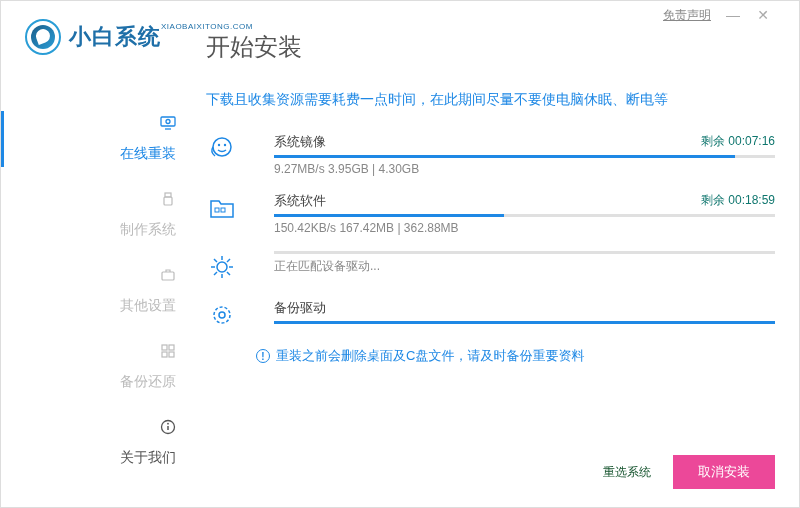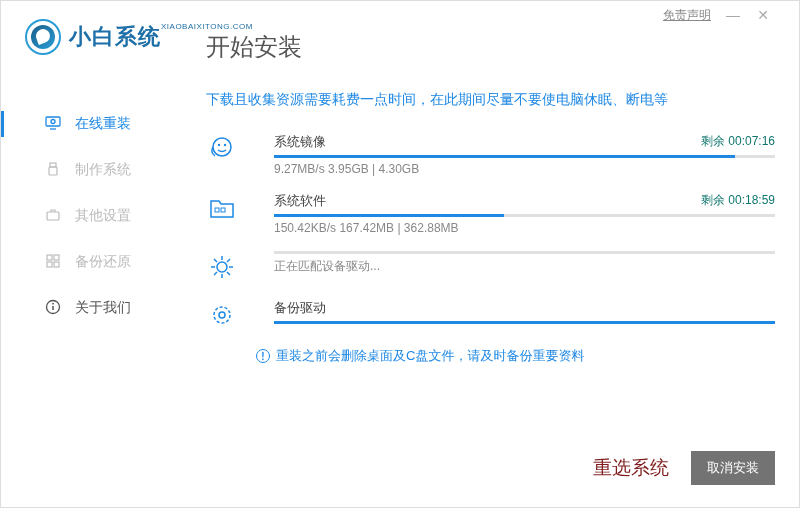--- a/index.html
+++ b/index.html
@@ -11,21 +11,21 @@
 
 .logo-area { position: absolute; top: 18px; left: 24px; display: flex; align-items: center; gap: 8px; }
 .logo-icon { width: 36px; height: 36px; border-radius: 50%; border: 2px solid #2a9dd6; position: relative; display: flex; align-items: center; justify-content: center; }
 .logo-inner { width: 24px; height: 24px; border-radius: 50%; background: linear-gradient(135deg, #1b5e8a, #2a9dd6); position: relative; overflow: hidden; }
 .logo-inner::after { content: ""; position: absolute; width: 14px; height: 14px; background: #fff; border-radius: 50% 50% 50% 0; top: 4px; left: 5px; transform: rotate(-20deg); }
 .brand { display: flex; flex-direction: row; }
 .brand-title { font-size: 22px; font-weight: bold; color: #1e6fa8; letter-spacing: 1px; }
 .brand-sub { font-size: 8px; color: #1e6fa8; letter-spacing: 0.5px; }
 
 .sidebar { position: absolute; top: 100px; left: 0; width: 175px; }
-.side-item { display: flex; align-items: flex-start; gap: 14px; padding: 14px 0 14px 44px; font-size: 14px; color: #bbb; cursor: pointer; position: relative; }
+.side-item { display: flex; align-items: flex-end; gap: 14px; padding: 14px 0 14px 44px; font-size: 14px; color: #bbb; cursor: pointer; position: relative; flex-direction: column; }
 .side-item.active { color: #1e88e5; }
 .side-item.active::before { content: ""; position: absolute; left: 0; top: 10px; bottom: 10px; width: 3px; background: #1e88e5; }
 .side-item.dark { color: #555; }
 .side-icon { width: 16px; height: 16px; display: flex; align-items: center; justify-content: center; }
 
 .main { position: absolute; left: 205px; top: 30px; right: 24px; bottom: 60px; }
 .page-title { font-size: 24px; color: #555; font-weight: normal; }
 .notice { font-size: 14px; color: #1e88e5; margin-top: 28px; }
 
 .tasks { margin-top: 24px; }
@@ -36,22 +36,22 @@
 .task-title { font-weight: normal; }
 .task-remain { color: #0f766e; font-size: 12px; }
 .progress { width: 100%; height: 3px; background: #e0e0e0; position: relative; margin-bottom: 4px; }
 .progress-bar { height: 100%; background: #1e88e5; }
 .task-detail { font-size: 12px; color: #888; }
 
 .warning { display: flex; align-items: center; gap: 6px; font-size: 13px; color: #1e88e5; margin-top: 14px; margin-left: 50px; }
 .warn-icon { width: 14px; height: 14px; border: 1.5px solid #1e88e5; border-radius: 50%; display: flex; align-items: center; justify-content: center; font-size: 10px; font-weight: bold; }
 
 .footer { position: absolute; bottom: 18px; right: 24px; display: flex; gap: 12px; align-items: center; }
-.btn-text { color: #7f1d1d; font-size: 19px; cursor: pointer; padding: 8px 10px; }
-.btn-primary { background: #737373; color: #fff; font-size: 13px; padding: 8px 16px; cursor: pointer; }
+.btn-text { color: #14532d; font-size: 12px; cursor: pointer; padding: 8px 10px; }
+.btn-primary { background: #ec4899; color: #fff; font-size: 13px; padding: 8px 25px; cursor: pointer; }
 </style>
 </head>
 <body>
 
 <div class="titlebar">
   <a>免责声明</a>
   <span class="winbtn">—</span>
   <span class="winbtn">✕</span>
 </div>
 

